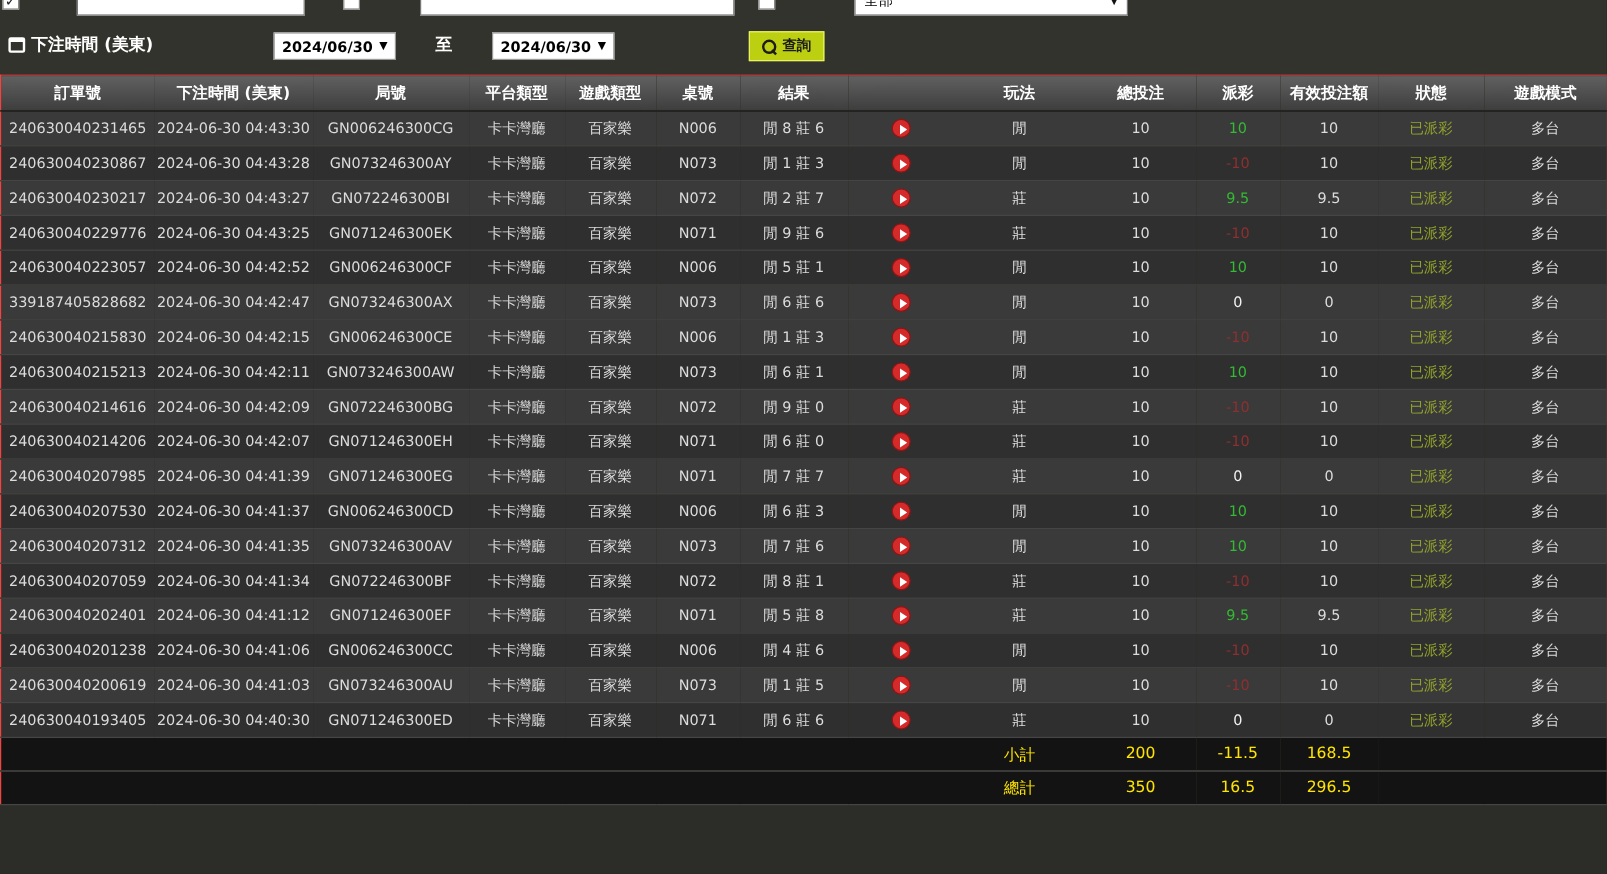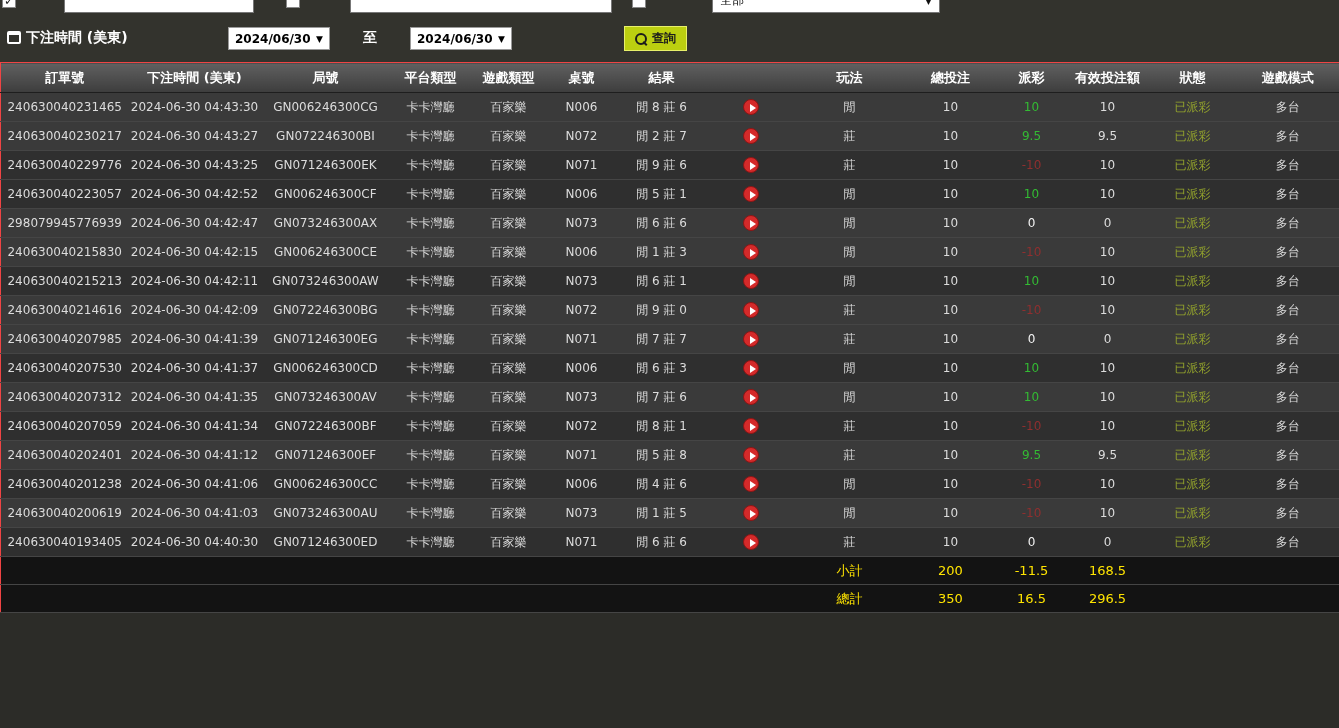--- a/index.html
+++ b/index.html
@@ -162,20 +162,36 @@
         <td>N006</td>
         <td>閒 8 莊 6</td>
         <td><span class="play"></span></td>
         <td>閒</td>
         <td>10</td>
         <td class="pos">10</td>
         <td>10</td>
         <td class="status">已派彩</td>
         <td>多台</td>
       </tr>
+      <tr class="even">
+        <td>240630040230867</td>
+        <td>2024-06-30 04:43:28</td>
+        <td>GN073246300AY</td>
+        <td>卡卡灣廳</td>
+        <td>百家樂</td>
+        <td>N073</td>
+        <td>閒 1 莊 3</td>
+        <td><span class="play"></span></td>
+        <td>閒</td>
+        <td>10</td>
+        <td class="neg">-10</td>
+        <td>10</td>
+        <td class="status">已派彩</td>
+        <td>多台</td>
+      </tr>
       <tr class="odd">
         <td>240630040230217</td>
         <td>2024-06-30 04:43:27</td>
         <td>GN072246300BI</td>
         <td>卡卡灣廳</td>
         <td>百家樂</td>
         <td>N072</td>
         <td>閒 2 莊 7</td>
         <td><span class="play"></span></td>
         <td>莊</td>
@@ -211,21 +227,21 @@
         <td>閒 5 莊 1</td>
         <td><span class="play"></span></td>
         <td>閒</td>
         <td>10</td>
         <td class="pos">10</td>
         <td>10</td>
         <td class="status">已派彩</td>
         <td>多台</td>
       </tr>
       <tr class="odd">
-        <td>298079945776939</td>
+        <td>339187405828682</td>
         <td>2024-06-30 04:42:47</td>
         <td>GN073246300AX</td>
         <td>卡卡灣廳</td>
         <td>百家樂</td>
         <td>N073</td>
         <td>閒 6 莊 6</td>
         <td><span class="play"></span></td>
         <td>閒</td>
         <td>10</td>
         <td class="zero">0</td>
@@ -266,20 +282,36 @@
         <td>多台</td>
       </tr>
       <tr class="odd">
         <td>240630040214616</td>
         <td>2024-06-30 04:42:09</td>
         <td>GN072246300BG</td>
         <td>卡卡灣廳</td>
         <td>百家樂</td>
         <td>N072</td>
         <td>閒 9 莊 0</td>
+        <td><span class="play"></span></td>
+        <td>莊</td>
+        <td>10</td>
+        <td class="neg">-10</td>
+        <td>10</td>
+        <td class="status">已派彩</td>
+        <td>多台</td>
+      </tr>
+      <tr class="even">
+        <td>240630040214206</td>
+        <td>2024-06-30 04:42:07</td>
+        <td>GN071246300EH</td>
+        <td>卡卡灣廳</td>
+        <td>百家樂</td>
+        <td>N071</td>
+        <td>閒 6 莊 0</td>
         <td><span class="play"></span></td>
         <td>莊</td>
         <td>10</td>
         <td class="neg">-10</td>
         <td>10</td>
         <td class="status">已派彩</td>
         <td>多台</td>
       </tr>
       <tr class="odd">
         <td>240630040207985</td>

